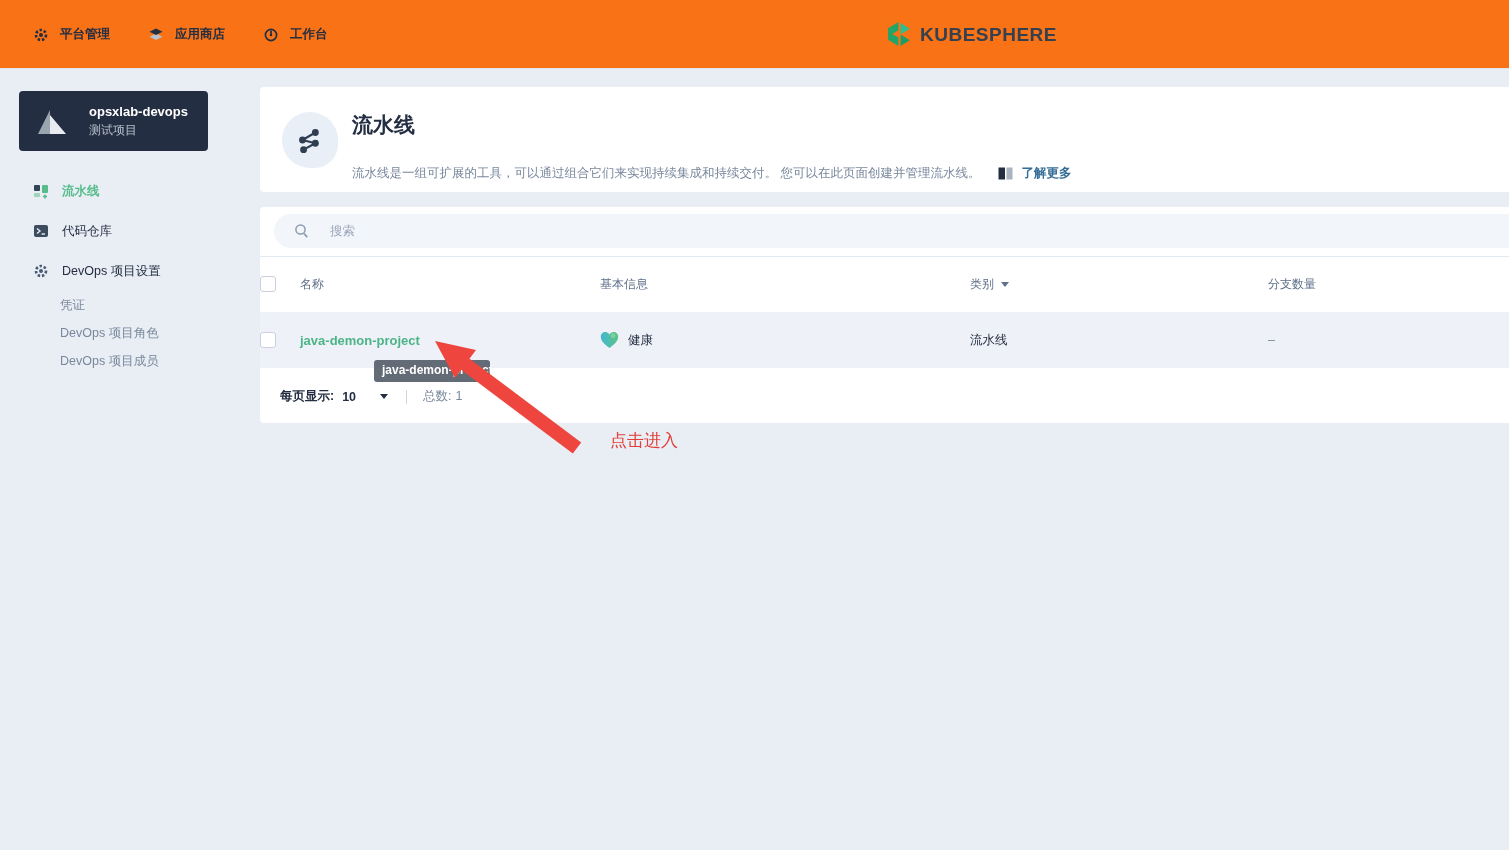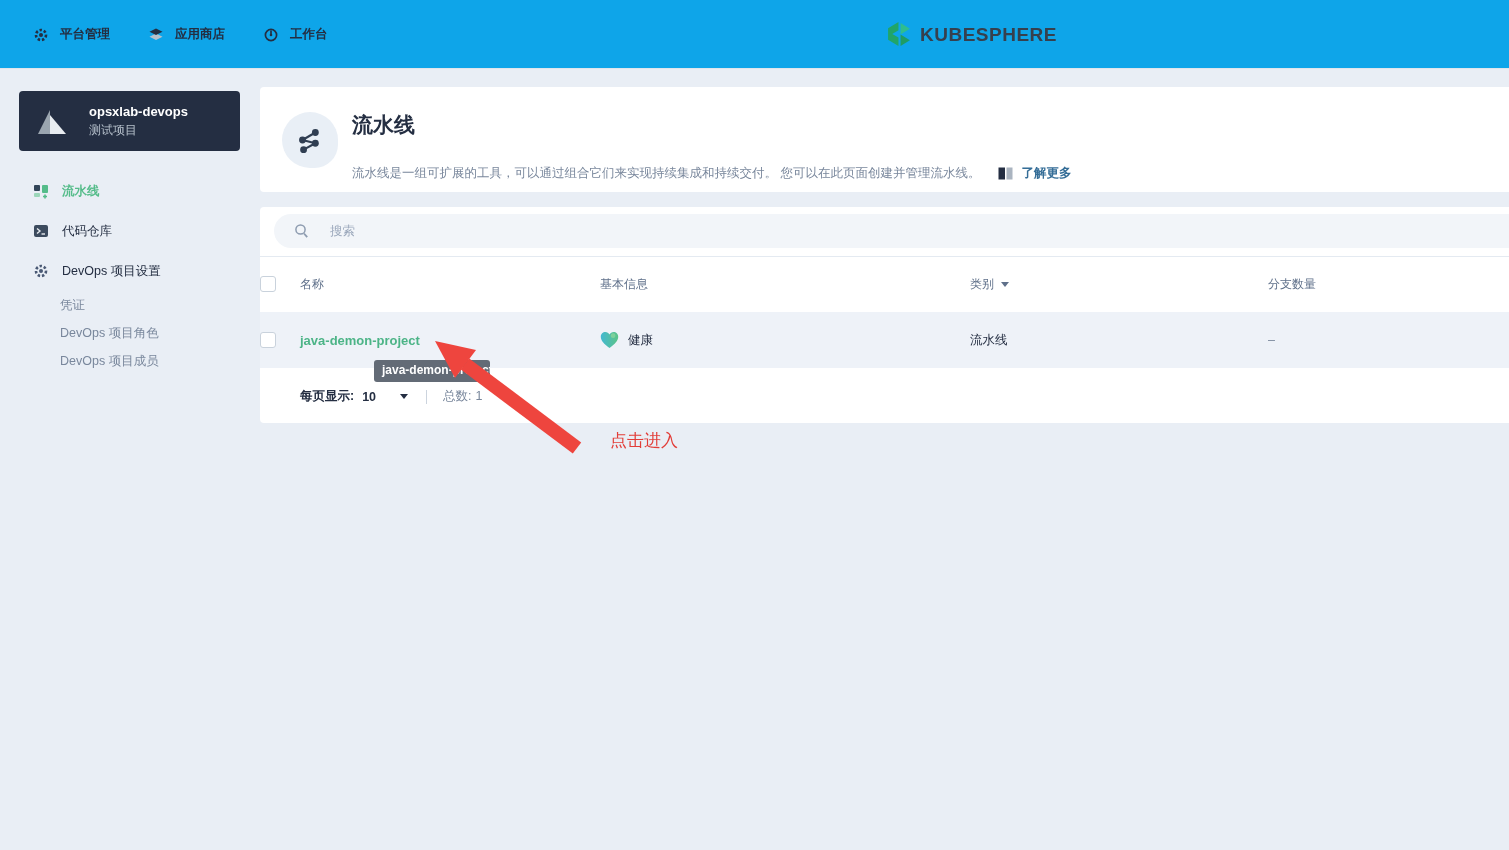--- a/index.html
+++ b/index.html
@@ -1,30 +1,30 @@
 <!DOCTYPE html>
 <html><head>
 <meta charset="utf-8">
 <style>
   * { margin:0; padding:0; box-sizing:border-box; }
   html,body { width:1509px; height:850px; }
   body { font-family:"Liberation Sans","DejaVu Sans",sans-serif; background:#e9eef5; color:#242e42; }
   #app { position:relative; width:1509px; height:850px; overflow:hidden; }
 
   
-  .topbar { position:absolute; top:0; left:0; right:0; height:69px; background:#0ea5e9; border-bottom:1px solid #dfe5ec; }
+  .topbar { position:absolute; top:0; left:0; right:0; height:69px; background:#f97316; border-bottom:1px solid #dfe5ec; }
   .topbar-left { position:absolute; left:33px; top:0; height:69px; display:flex; align-items:center; gap:38px; }
   .topbar-item { display:flex; align-items:center; gap:11px; cursor:pointer; }
   .topbar-item span.lbl { font-size:12.5px; font-weight:700; color:#242e42; }
   .logo { position:absolute; left:886px; top:21px; display:flex; align-items:center; gap:7px; }
   .logo-text { font-size:19px; font-weight:700; letter-spacing:0.5px; color:#36404e; }
 
   
   .sidebar { position:absolute; top:69px; left:0; width:260px; bottom:0; }
-  .project-card { position:absolute; left:19px; top:22px; width:221px; height:60px; background:#242e42; border-radius:4px; display:flex; align-items:center; cursor:pointer; }
+  .project-card { position:absolute; left:19px; top:22px; width:189px; height:60px; background:#242e42; border-radius:4px; display:flex; align-items:center; cursor:pointer; }
   .project-logo { margin-left:15px; width:36px; height:32px; flex:none; }
   .project-meta { margin-left:19px; }
   .project-name { color:#ffffff; font-size:13px; font-weight:700; line-height:17px; }
   .project-type { color:#b6c0cb; font-size:12px; line-height:17px; margin-top:2px; }
 
   .menu { position:absolute; top:102px; left:0; right:0; }
   .menu-item { height:40px; display:flex; align-items:center; padding-left:33px; gap:13px; font-size:12.5px; color:#242e42; cursor:pointer; }
   .menu-item.active { color:#55bc8a; font-weight:700; }
   .submenu-item { height:28px; display:flex; align-items:center; padding-left:60px; font-size:12.5px; color:#79879c; cursor:pointer; }
 
@@ -50,21 +50,21 @@
   .th { display:flex; align-items:center; gap:7px; }
   .trow { height:56px; background:#eef2f8; font-size:12.5px; color:#242e42; cursor:pointer; }
   .checkbox { width:16px; height:16px; background:#ffffff; border:1px solid #c9d2dc; border-radius:3px; cursor:pointer; }
   .pipeline-link { color:#4cb487; font-weight:700; font-size:13px; text-decoration:none; }
   .health-cell { display:flex; align-items:center; gap:9px; }
   .branches-val { color:#79879c; }
 
   .caret-down { width:0; height:0; border-left:4.5px solid transparent; border-right:4.5px solid transparent; border-top:5.5px solid #5f708a; }
   .caret-dark { border-top-color:#242e42; }
 
-  .pager { height:57px; display:flex; align-items:center; padding-left:40px; font-size:12.5px; }
+  .pager { height:57px; display:flex; align-items:center; padding-left:20px; font-size:12.5px; }
   .pager .bold { font-weight:700; color:#242e42; }
   .per-page-select { display:flex; align-items:center; gap:24px; margin-left:8px; cursor:pointer; }
   .pager-divider { width:1px; height:14px; background:#ccd4de; margin:0 16px 0 18px; }
   .total-text { color:#79879c; }
   .total-text .tv { margin-left:4px; }
 
   
   .tooltip { position:absolute; left:374px; top:360px; max-width:116px; height:22px; overflow:hidden; white-space:nowrap; background:#636b76; color:#ffffff; font-size:12px; font-weight:700; border-radius:3px; padding:3px 8px; z-index:20; }
 
   

